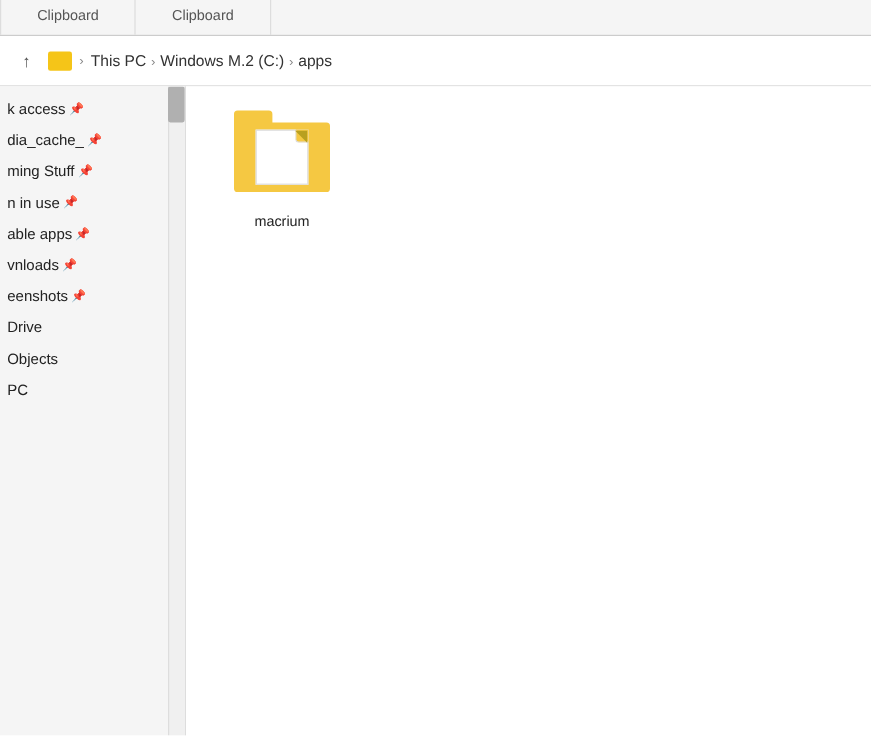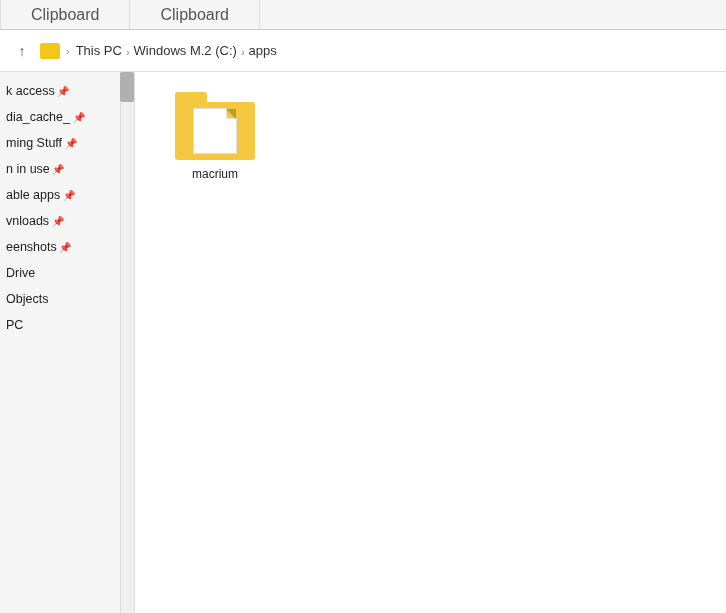--- a/index.html
+++ b/index.html
@@ -16,21 +16,21 @@
     
     .ribbon-tabs {
       display: flex;
       border-bottom: 1px solid #ccc;
       background: #f5f5f5;
       height: 30px;
     }
     .ribbon-tab {
       padding: 6px 30px;
       color: #555;
-      font-size: 16px;
+      font-size: 12px;
       cursor: pointer;
       border-right: 1px solid #ddd;
     }
     .ribbon-tab:first-child {
       border-left: 1px solid #ddd;
     }
 
     
     .address-bar {
       display: flex;
@@ -71,21 +71,21 @@
     }
 
     
     .main-layout {
       display: flex;
       height: calc(613px - 72px);
     }
 
     
     .sidebar {
-      width: 135px;
+      width: 155px;
       background: #f5f5f5;
       border-right: 1px solid #ddd;
       overflow: hidden;
       position: relative;
     }
     .scrollbar-track {
       position: absolute;
       top: 0;
       right: 0;
       width: 14px;
@@ -138,21 +138,21 @@
 
     
     .file-item {
       display: flex;
       flex-direction: column;
       align-items: center;
       cursor: pointer;
       width: 100px;
     }
     .item-label {
-      margin-top: 6px;
+      margin-top: 16px;
       font-size: 12px;
       text-align: center;
       color: #222;
       padding: 1px 4px;
     }
 
     
     .folder-icon-large {
       width: 80px;
       height: 68px;

